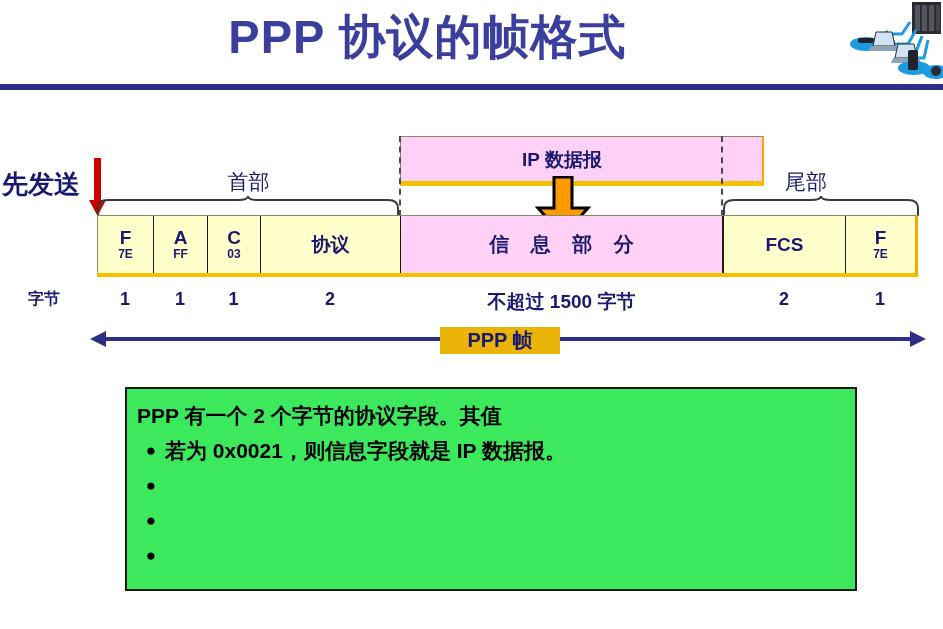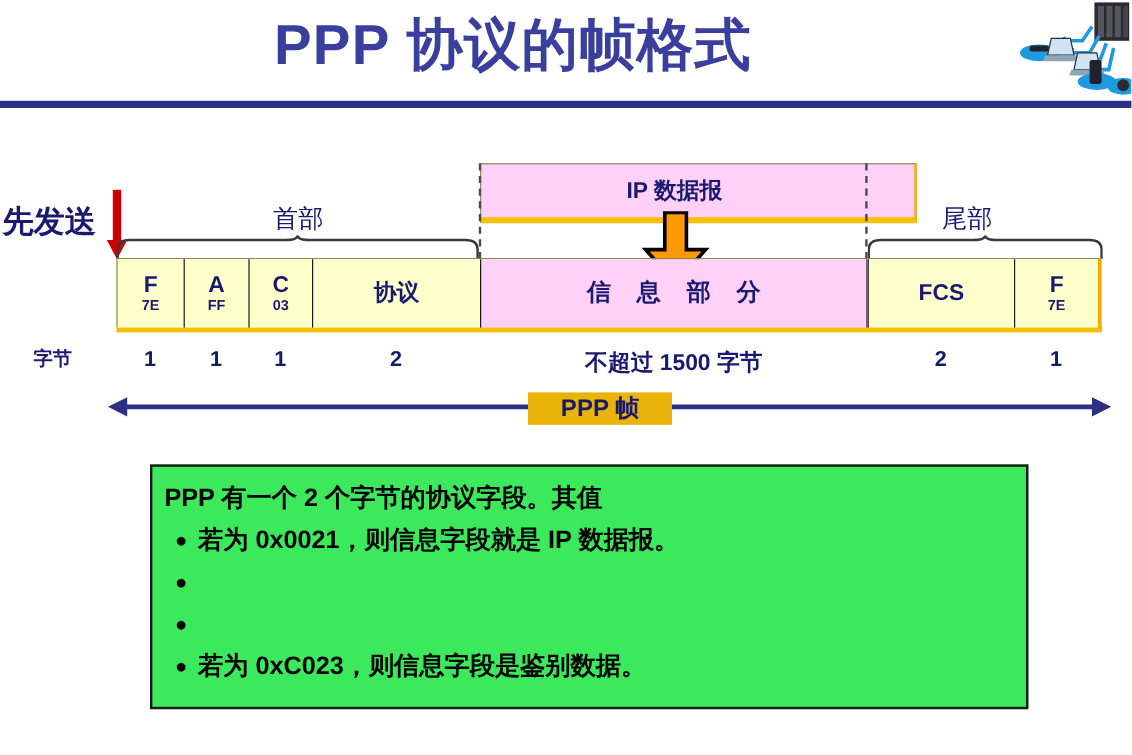--- a/index.html
+++ b/index.html
@@ -350,17 +350,16 @@
       <span>若为 0x0021，则信息字段就是 IP 数据报。</span>
     </div>
     <div class="note-item">
       <span class="note-bullet">●</span>
     </div>
     <div class="note-item">
       <span class="note-bullet">●</span>
     </div>
     <div class="note-item">
       <span class="note-bullet">●</span>
-      <span>若为 0xC023，则信息字段是鉴别数据。</span>
     </div>
   </div>
 
 </div>
 
 </body></html>

